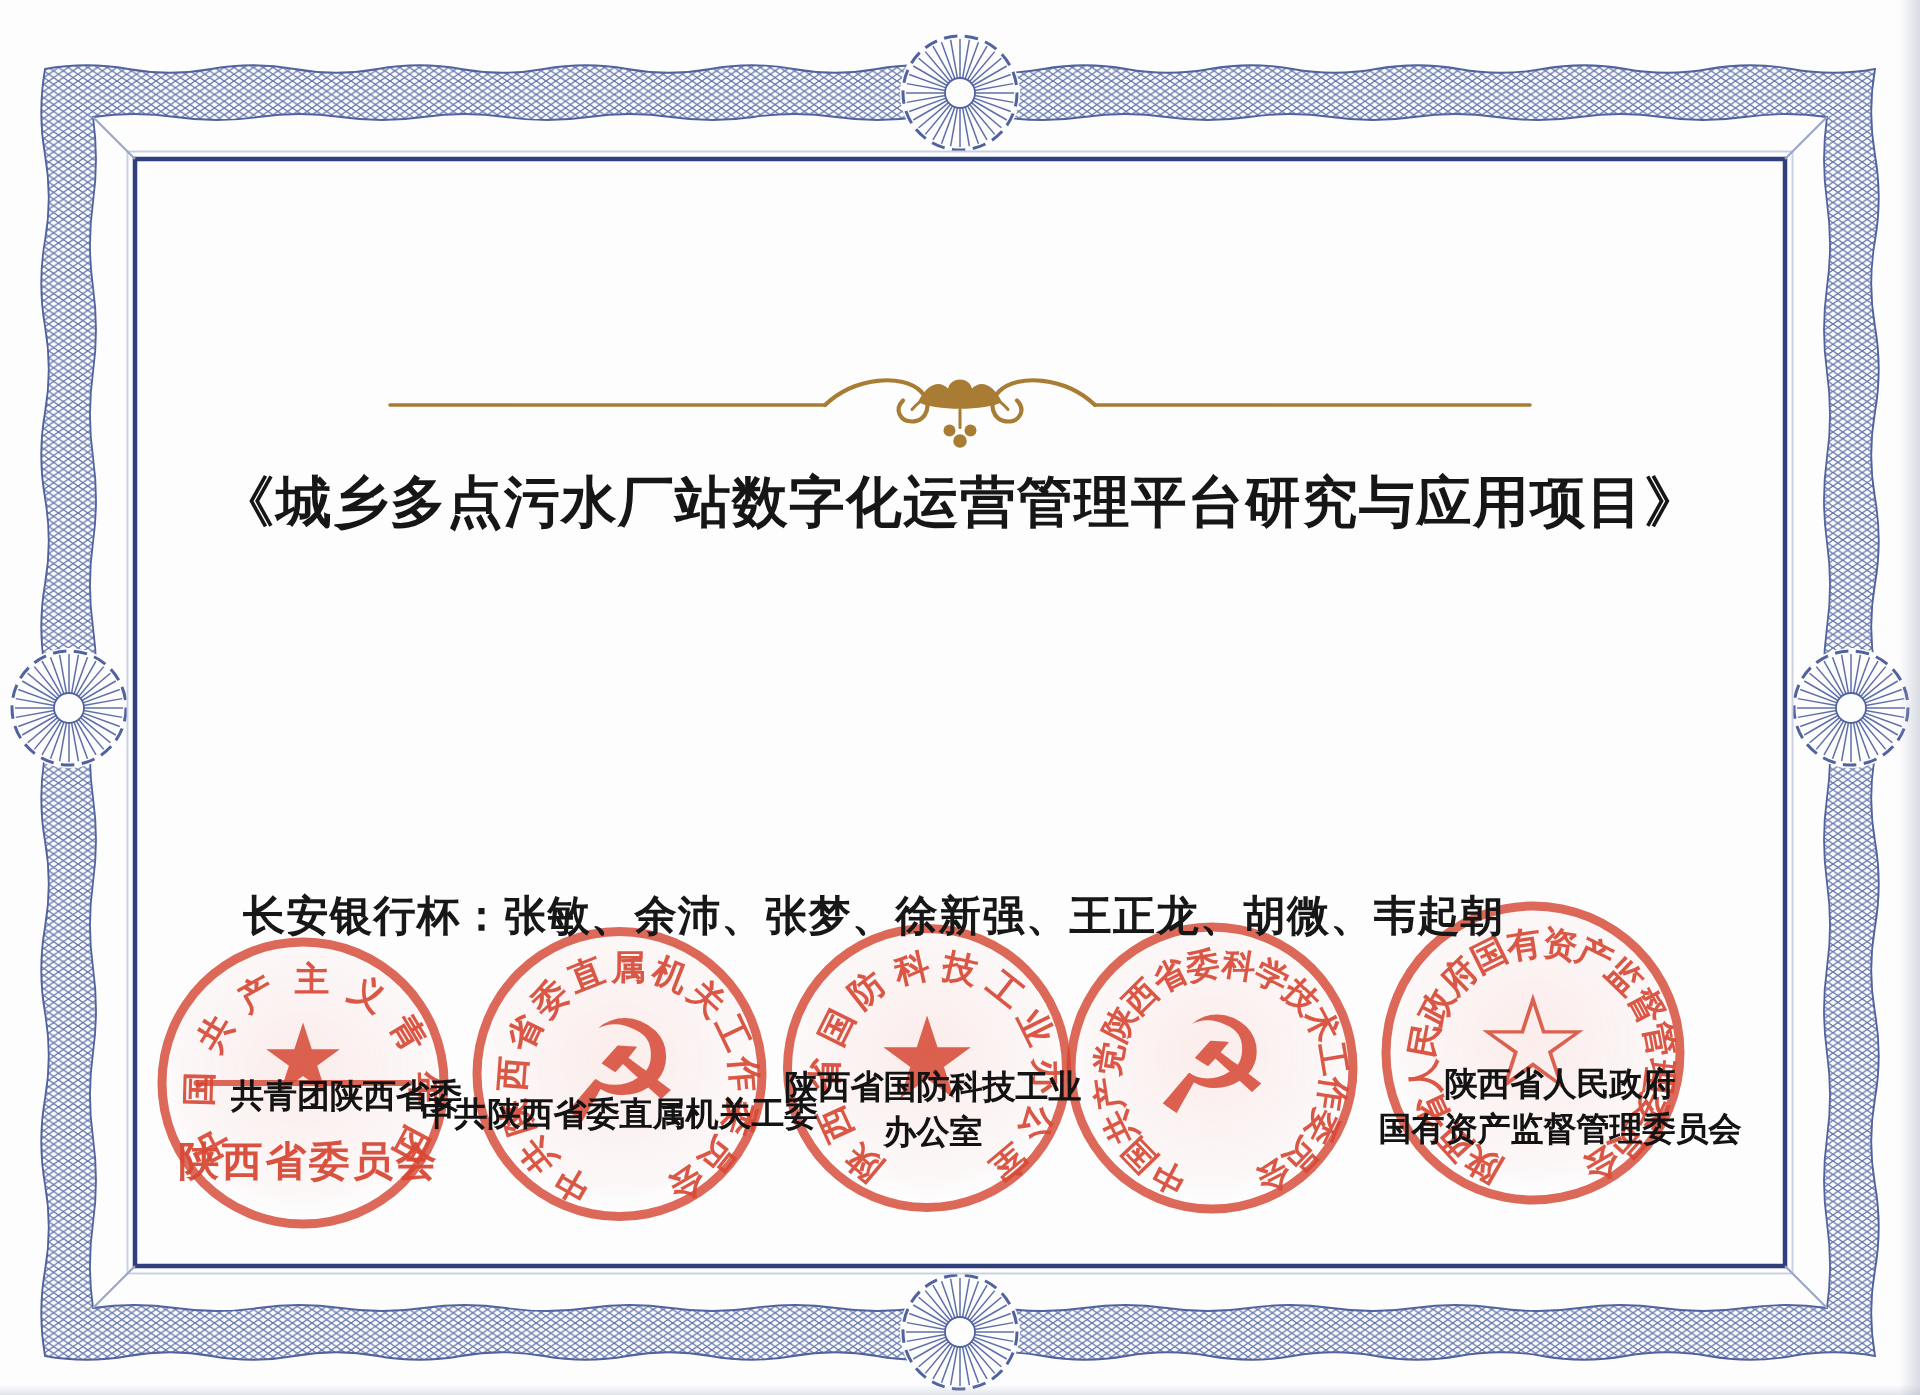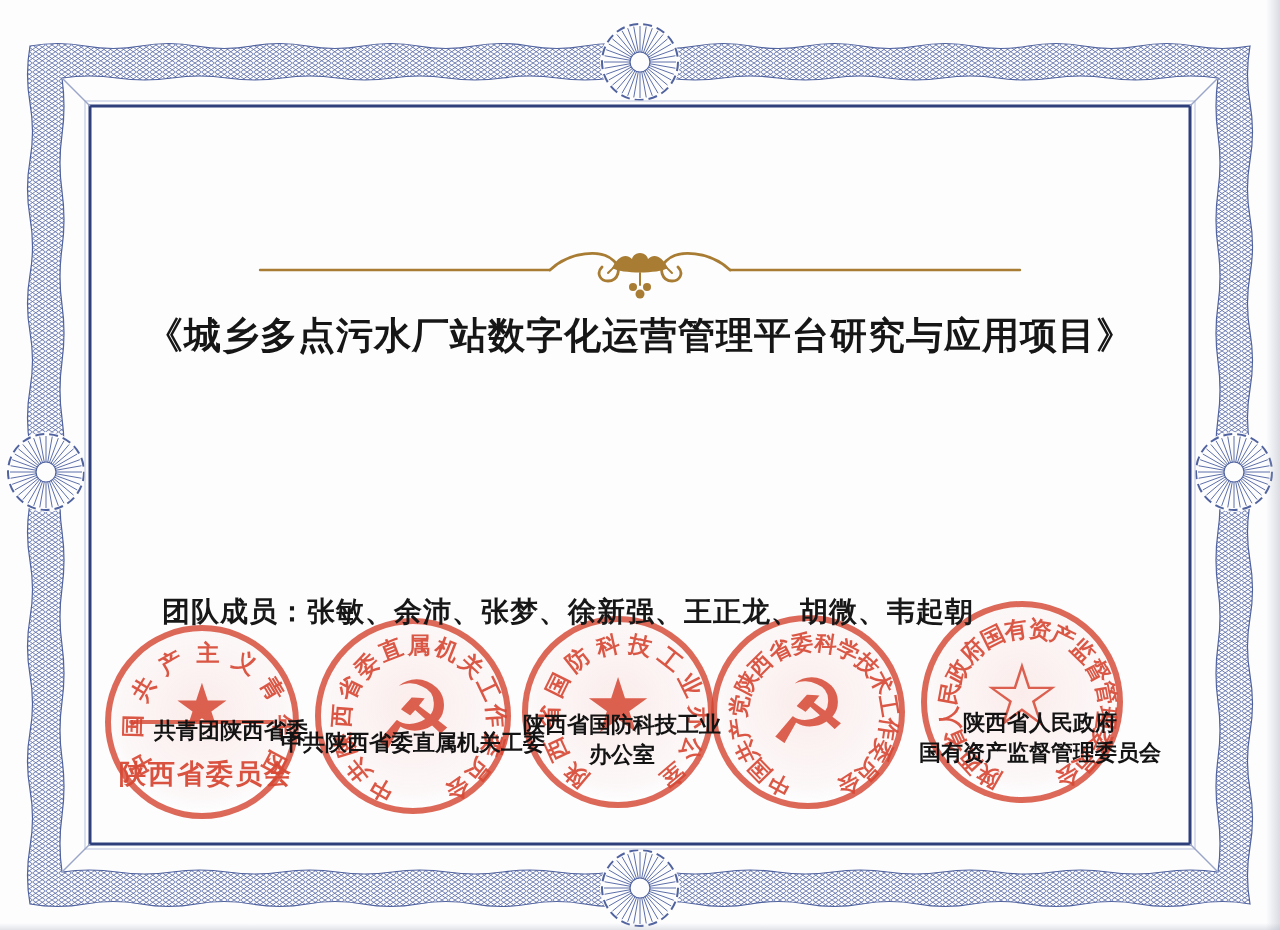--- a/index.html
+++ b/index.html
@@ -268,21 +268,21 @@
     </g>
     <g fill="#a87c33" stroke="none">
       <path d="M354,22 C360,10 368,7 374,13 C376,5 388,5 390,13 C396,7 404,10 410,22 C400,28 364,28 354,22 Z"></path>
       <circle cx="375" cy="41" r="4"></circle>
       <circle cx="389" cy="41" r="4"></circle>
       <circle cx="382" cy="48" r="4.5"></circle>
     </g>
   </svg>
 
   <div class="project-title">《城乡多点污水厂站数字化运营管理平台研究与应用项目》</div>
-  <div class="team-line">团队成员：张敏、余沛、张梦、徐新强、王正龙、胡微、韦起朝</div>
+  <div class="team-line">长安银行杯：张敏、余沛、张梦、徐新强、王正龙、胡微、韦起朝</div>
 
   <div class="seal" style="left: 105px; top: 625px; height: 194px; width: 194px;">
     <span class="seal-emblem" style="font-size: 64px; transform: translate(-50%, -50%) translateY(-15px);">★</span>
     <span class="seal-ringtext">
         <span class="ring-ch" style="font-size: 23px; left: 30.7789px; top: 132.21px; transform: translate(-50%, -50%) rotate(-118deg);">中</span>
         <span class="ring-ch" style="font-size: 23px; left: 22.0257px; top: 95.0367px; transform: translate(-50%, -50%) rotate(-88.5deg);">国</span>
         <span class="ring-ch" style="font-size: 23px; left: 32.7125px; top: 58.3721px; transform: translate(-50%, -50%) rotate(-59deg);">共</span>
         <span class="ring-ch" style="font-size: 23px; left: 60.0682px; top: 31.7233px; transform: translate(-50%, -50%) rotate(-29.5deg);">产</span>
         <span class="ring-ch" style="font-size: 23px; left: 97px; top: 22px; transform: translate(-50%, -50%) rotate(0deg);">主</span>
         <span class="ring-ch" style="font-size: 23px; left: 133.932px; top: 31.7233px; transform: translate(-50%, -50%) rotate(29.5deg);">义</span>

